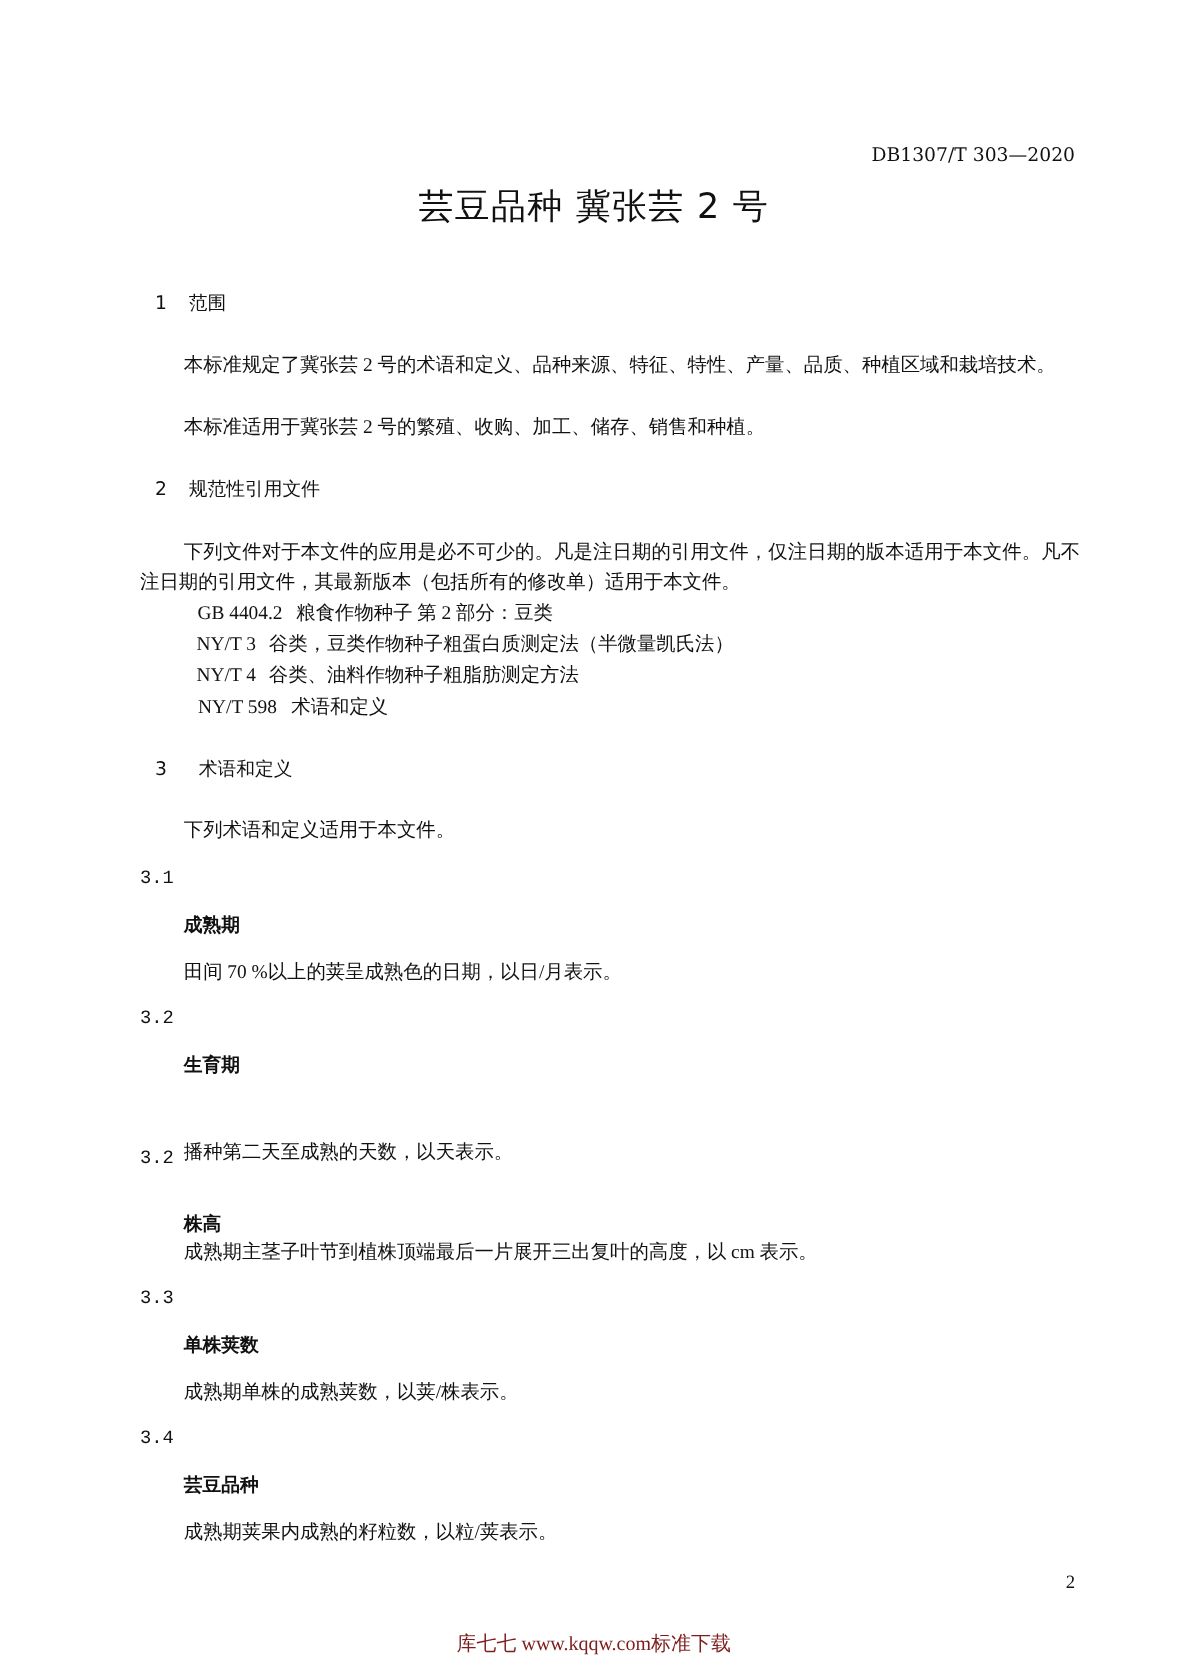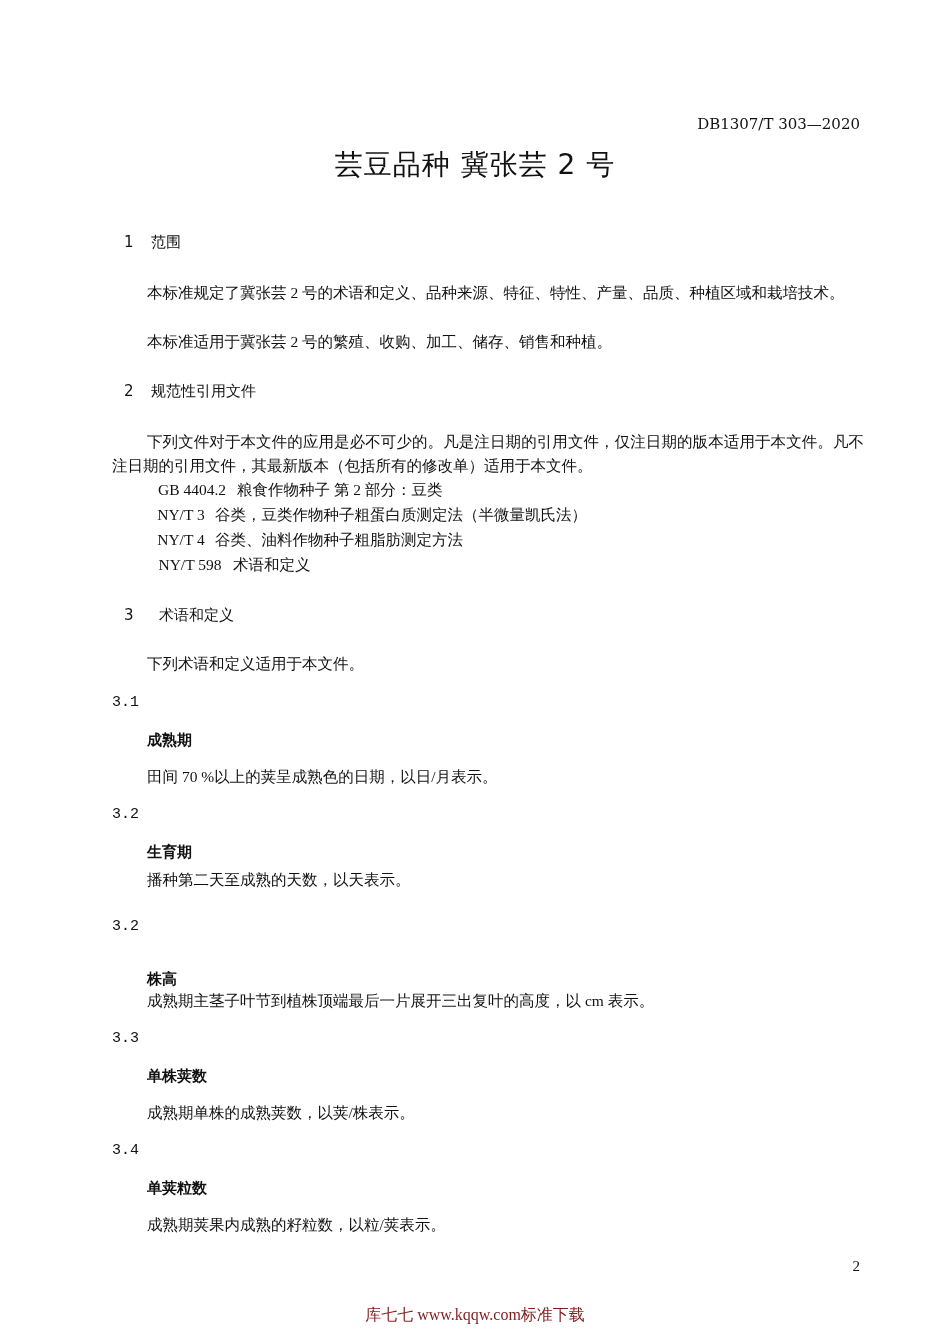--- a/index.html
+++ b/index.html
@@ -56,28 +56,28 @@
   <span class="num">3</span><span>术语和定义</span>
 </div>
 <div class="abs line" style="top:654px;">下列术语和定义适用于本文件。</div>
 
 <div class="abs clause-num" style="top:694px;">3.1</div>
 <div class="abs term" style="top:731px;">成熟期</div>
 <div class="abs def" style="top:767px;">田间 70 %以上的荚呈成熟色的日期，以日/月表示。</div>
 
 <div class="abs clause-num" style="top:806px;">3.2</div>
 <div class="abs term" style="top:843px;">生育期</div>
-<div class="abs def" style="top:870px;">播种第二天至成熟的天数，以天表示。</div>
+<div class="abs def" style="top:911px;">播种第二天至成熟的天数，以天表示。</div>
 
 <div class="abs clause-num" style="top:918px;">3.2</div>
 <div class="abs term" style="top:955px;margin-top:15px;">株高</div>
 <div class="abs def" style="top:991px;">成熟期主茎子叶节到植株顶端最后一片展开三出复叶的高度，以 cm 表示。</div>
 
 <div class="abs clause-num" style="top:1030px;">3.3</div>
 <div class="abs term" style="top:1067px;">单株荚数</div>
 <div class="abs def" style="top:1103px;">成熟期单株的成熟荚数，以荚/株表示。</div>
 
 <div class="abs clause-num" style="top:1142px;">3.4</div>
-<div class="abs term" style="top:1179px;">单荚粒数</div>
+<div class="abs term" style="top:1179px;">芸豆品种</div>
 <div class="abs def" style="top:1215px;">成熟期荚果内成熟的籽粒数，以粒/荚表示。</div>
 
 <div class="abs page-num">2</div>
 <div class="abs footer">库七七 www.kqqw.com标准下载</div>
 
 </body></html>

